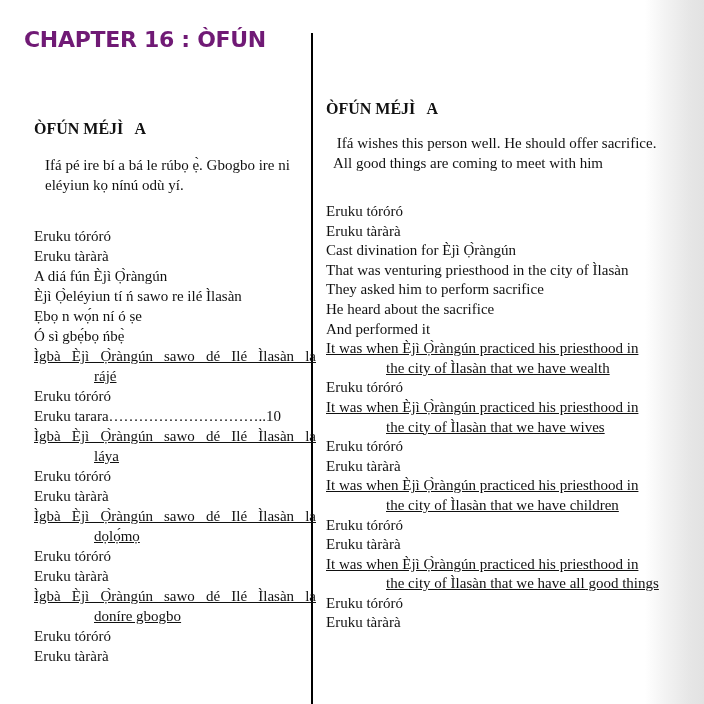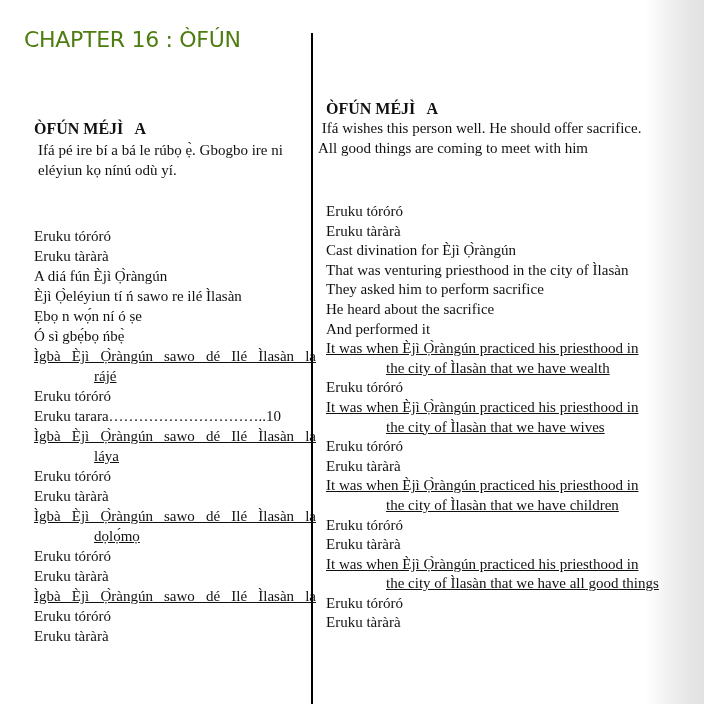--- a/index.html
+++ b/index.html
@@ -3,48 +3,48 @@
 <meta charset="utf-8">
 <style>
   html, body { margin: 0; padding: 0; }
   body {
     width: 704px; height: 704px; overflow: hidden; position: relative;
     background: linear-gradient(to right, #ffffff 0px, #ffffff 645px, #f3f3f3 665px, #e6e6e6 690px, #e2e2e2 704px);
     color: #111;
   }
   .chapter-title {
     position: absolute; left: 24px; top: 27px;
-    font-family: "DejaVu Sans", sans-serif; font-size: 22px; font-weight: normal;
-    letter-spacing: -0.3px; color: #4d7c0f; margin: 0;
+    font-family: "DejaVu Sans", sans-serif; font-size: 22px; font-weight: bold;
+    letter-spacing: -0.3px; color: #701a75; margin: 0;
   }
   .divider {
     position: absolute; left: 311px; top: 33px; width: 2px; height: 671px; background: #000;
   }
   .col { position: absolute; font-family: "Liberation Serif", "DejaVu Serif", serif; font-size: 15px; color: #111; }
   .col-left { left: 26px; top: 0; width: 282px; }
   .col-right { left: 318px; top: 0; width: 380px; }
   .heading { position: absolute; font-weight: bold; font-size: 16px; white-space: pre; margin: 8px; }
-  .intro { position: absolute; line-height: 20px; margin: 0; }
+  .intro { position: absolute; line-height: 20px; margin: 15px; }
   .lines { position: absolute; left: 0; margin: 8px; padding: 0; list-style: none; }
   .lines li { white-space: nowrap; }
   .col-left .lines li { line-height: 20px; }
   .col-right .lines li { line-height: 19.6px; }
   .lines li.wrap { white-space: normal; text-decoration: underline; }
   .justify { text-align: justify; text-align-last: justify; display: block; }
   .indent { display: block; padding-left: 60px; }
 </style>
 </head>
 <body>
 
 <h1 class="chapter-title">CHAPTER 16 : ÒFÚN</h1>
 <div class="divider"></div>
 
 <section class="col col-left">
   <h2 class="heading" style="left:0; top:112px;">ÒFÚN MÉJÌ   A</h2>
-  <p class="intro" style="left:12px; top:140px; width:282px;">Ifá pé ire bí a bá le rúbọ ẹ̀. Gbogbo ire ni eléyiun kọ nínú odù yí.</p>
+  <p class="intro" style="left:4px; top:140px; width:282px;">Ifá pé ire bí a bá le rúbọ ẹ̀. Gbogbo ire ni eléyiun kọ nínú odù yí.</p>
   <ul class="lines" id="left-lines" style="top:218px; width:282px;">
       <li>Eruku tóróró</li>
       <li>Eruku tàràrà</li>
       <li>A diá fún Èjì Ọ̀ràngún</li>
       <li>Èjì Ọ̀eléyiun tí ń sawo re ilé Ìlasàn</li>
       <li>Ẹbọ n wọ́n ní ó ṣe</li>
       <li>Ó sì gbẹ́bọ ńbẹ̀</li>
       <li class="wrap">
         <span class="justify" style="display: block;">Ìgbà Èjì Ọ̀ràngún sawo dé Ilé Ìlasàn la</span>
         <span class="indent">rájé</span>
@@ -58,20 +58,21 @@
       <li>Eruku tóróró</li>
       <li>Eruku tàràrà</li>
       <li class="wrap">
         <span class="justify" style="display: block;">Ìgbà Èjì Ọ̀ràngún sawo dé Ilé Ìlasàn la</span>
         <span class="indent">dọlọ́mọ</span>
       </li>
       <li>Eruku tóróró</li>
       <li>Eruku tàràrà</li>
       <li class="wrap">
         <span class="justify" style="display: block;">Ìgbà Èjì Ọ̀ràngún sawo dé Ilé Ìlasàn la</span>
+        <span class="indent">doníre gbogbo</span>
       </li>
       <li>Eruku tóróró</li>
       <li>Eruku tàràrà</li>
     </ul>
 </section>
 
 <section class="col col-right">
   <h2 class="heading" style="left:0; top:92px;">ÒFÚN MÉJÌ   A</h2>
   <p class="intro" style="left:0; top:118px; white-space:pre;"><span> Ifá wishes this person well. He should offer sacrifice.</span>
 <span>All good things are coming to meet with him</span></p>

